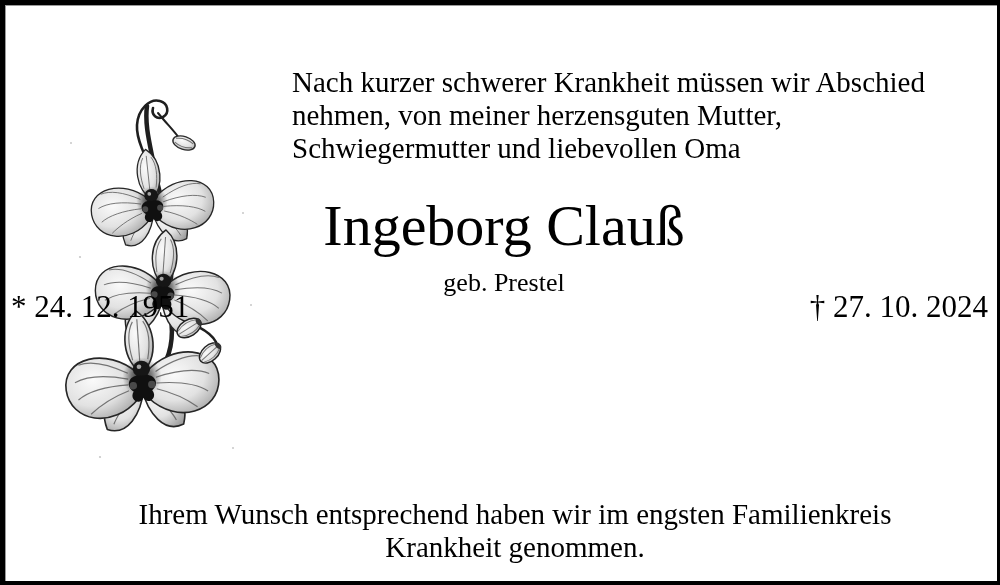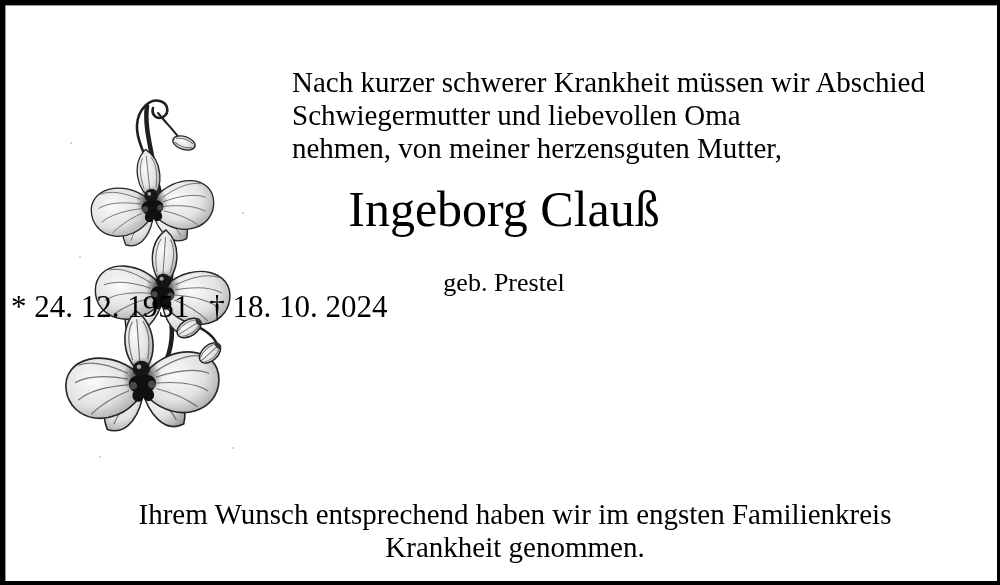--- a/index.html
+++ b/index.html
@@ -42,45 +42,45 @@
     top: 61px;
     font-size: 29px;
     line-height: 33px;
     white-space: nowrap;
   }
   .name {
     position: absolute;
     left: 6px;
     right: 0;
     top: 177px;
-    margin: 0;
-    font-size: 50px;
+    margin: 12px;
+    font-size: 58px;
     font-weight: normal;
     line-height: 1.1;
     text-align: center;
     white-space: nowrap;
   }
   .maiden {
     position: absolute;
     left: 6px;
     right: 0;
     top: 263px;
     font-size: 26px;
     line-height: 30px;
     text-align: center;
   }
   .dates {
     position: absolute;
     left: 6px;
-    right: 0;
+    right: 9px;
     top: 284px;
     font-size: 31px;
     line-height: 35px;
     display: flex;
-    justify-content: flex-start;
+    justify-content: space-between;
     gap: 20px;
     white-space: nowrap;
   }
   .mourning {
     position: absolute;
     left: 503px;
     top: 357px;
     font-size: 29px;
     line-height: 34px;
     white-space: nowrap;
@@ -179,31 +179,31 @@
       <circle cx="238" cy="208" r="1"></circle>
       <circle cx="95" cy="452" r="1.1"></circle>
       <circle cx="228" cy="443" r="1"></circle>
       <circle cx="66" cy="138" r="1"></circle>
       <circle cx="246" cy="300" r="1"></circle>
     </g>
   </svg>
 
   <div class="intro">
     <div>Nach kurzer schwerer Krankheit müssen wir Abschied</div>
+    <div>nehmen, von meiner herzensguten Mutter,</div>
     <div>Schwiegermutter und liebevollen Oma</div>
-    <div>nehmen, von meiner herzensguten Mutter,</div>
   </div>
 
   <h1 class="name">Ingeborg Clauß</h1>
 
   <div class="maiden">geb. Prestel</div>
 
   <div class="dates">
     <span>* 24. 12. 1951</span>
-    <span>† 18. 10. 2024</span>
+    <span>† 27. 10. 2024</span>
   </div>
 
 
   <div class="closing">
     <div>Ihrem Wunsch entsprechend haben wir im engsten Familienkreis</div>
     <div>Krankheit genommen.</div>
   </div>
 </div>
 
 </body></html>

